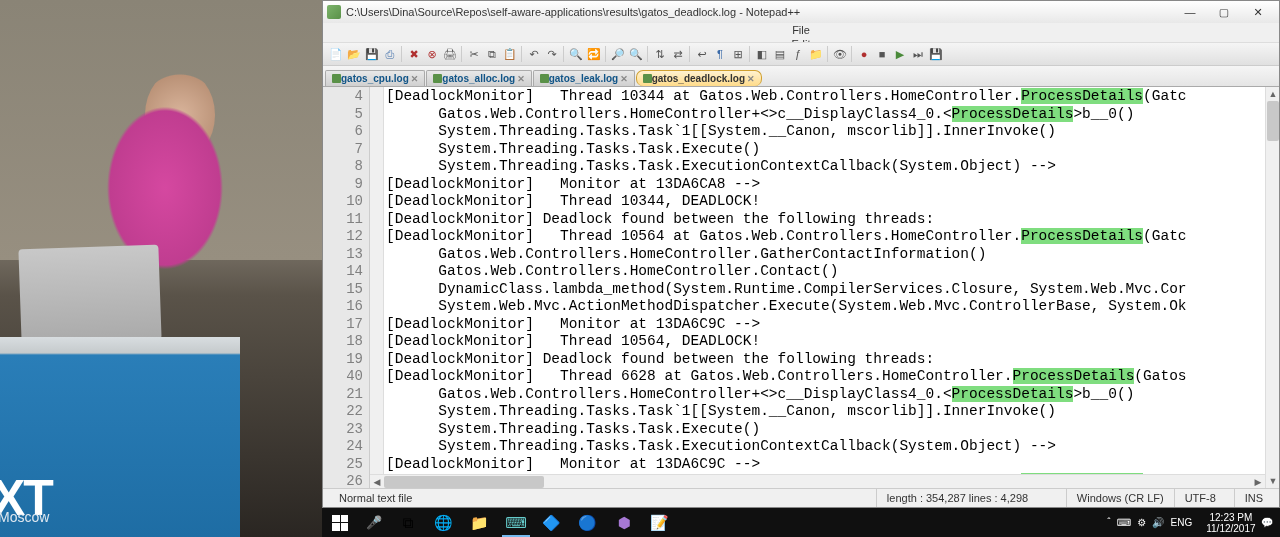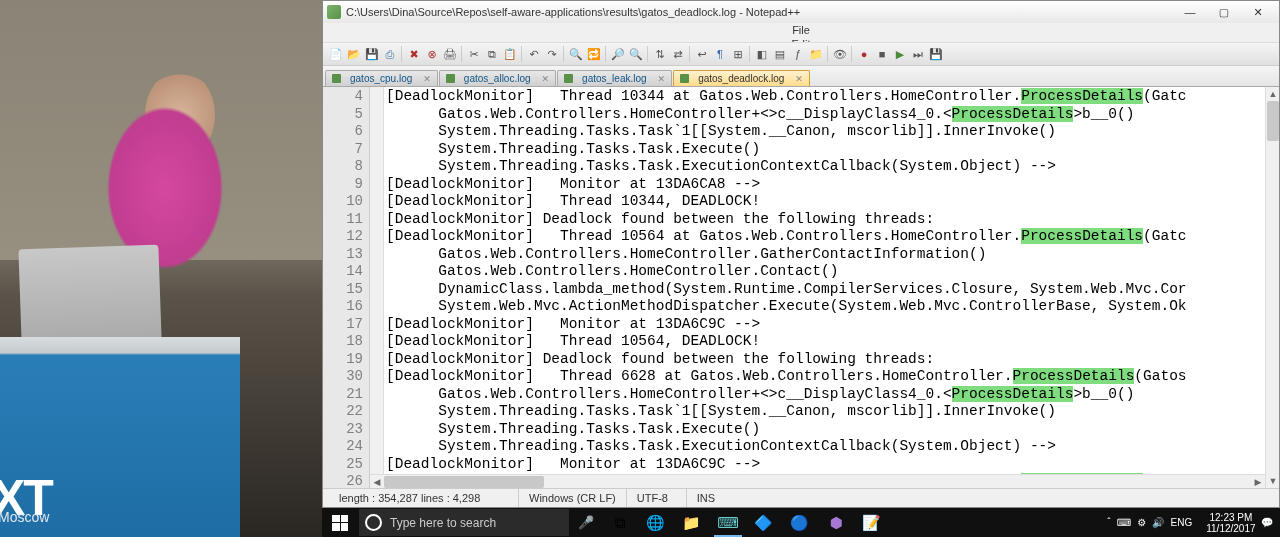--- a/index.html
+++ b/index.html
@@ -27,22 +27,22 @@
 
 .menubar { height:19px; background:#f0f0f0; display:flex; align-items:center; padding:0 2px; font-size:11px; color:#333;flex-direction:column; }
 .menubar .menu-item { padding:1px 7px; }
 
 .toolbar { height:24px; background:linear-gradient(180deg,#f5f5f5 0%,#e0e0e0 100%); display:flex; align-items:center; padding:0 4px; gap:0px; border-top:1px solid #ddd; border-bottom:1px solid #ccc; }
 .tb-btn { width:18px; height:18px; display:flex; align-items:center; justify-content:center; font-size:11px; color:#555; border-radius:2px; }
 .tb-sep { width:2px; height:16px; border-left:1px solid #ccc; margin:0 2px; }
 .tb-green{color:#4a8a3a;} .tb-blue{color:#3a6aa8;} .tb-red{color:#b03030;} .tb-orange{color:#c07020;}
 
 .tabbar { height:21px; background:linear-gradient(180deg,#f5f5f5 0%,#e5e5e5 100%); display:flex; align-items:flex-end; padding:0 2px; border-bottom:1px solid #aaa; font-size:10px; }
-.tab { padding:2px 6px 2px 6px; background:linear-gradient(180deg,#e8e8e8 0%,#d0d0d0 100%); border:1px solid #aaa; border-bottom:none; margin-right:1px; display:flex; align-items:center; gap:9px; border-radius:2px 2px 0 0; color:#115588;}
-.tab.active { background:linear-gradient(180deg,#fff2d0 0%,#ffdb8a 100%); border-color:#d0a030; color:#333; }
+.tab { padding:2px 6px 2px 6px; background:linear-gradient(180deg,#e8e8e8 0%,#d0d0d0 100%); border:1px solid #aaa; border-bottom:none; margin-right:1px; display:flex; align-items:center; gap:0; border-radius:2px 2px 0 0; color:#115588;font-weight:bold;}
+.tab.active { background:linear-gradient(180deg,#fff2d0 0%,#ffdb8a 100%); border-color:#d0a030; color:#333;border-radius:7px; }
 .tab .tab-icon { width:9px; height:9px; background:#5a9148; border-radius:1px; }
 .tab.active .tab-icon { background:#5a9148; }
 .tab .tab-close { font-size:9px; color:#888; margin-left:2px; }
 
 .editor-wrap { flex:1; display:flex; overflow:hidden; background:#fff; position:relative; }
 .gutter { width:47px; background:#e8e8e8; border-right:1px solid #ccc; padding-top:1px; font-family:Consolas,"Courier New",monospace; font-size:14px; color:#808080; text-align:right; }
 .gutter .ln { padding:0 6px 0 0; line-height:17.5px; }
 .foldbar { width:14px; background:#f0f0f0; border-right:1px solid #ddd; }
 .editor { flex:1; font-family:Consolas,"Courier New",monospace; font-size:14.5px; color:#000; line-height:17.5px; white-space:pre; overflow:hidden; padding-top:1px; padding-left:2px; position:relative; }
 .editor .line {}
@@ -198,21 +198,21 @@
           <div class="ln">10</div>
           <div class="ln">11</div>
           <div class="ln">12</div>
           <div class="ln">13</div>
           <div class="ln">14</div>
           <div class="ln">15</div>
           <div class="ln">16</div>
           <div class="ln">17</div>
           <div class="ln">18</div>
           <div class="ln">19</div>
-          <div class="ln">30</div>
+          <div class="ln">40</div>
           <div class="ln">21</div>
           <div class="ln">22</div>
           <div class="ln">23</div>
           <div class="ln">24</div>
           <div class="ln">25</div>
           <div class="ln">26</div>
         </div>
       <div class="foldbar"></div>
       <div class="editor" id="editor"><div class="line"><span>[DeadlockMonitor]   Thread 10344 at Gatos.Web.Controllers.HomeController.</span><span class="hl">ProcessDetails</span><span>(Gatc</span></div><div class="line"><span>      Gatos.Web.Controllers.HomeController+&lt;&gt;c__DisplayClass4_0.&lt;</span><span class="hl">ProcessDetails</span><span>&gt;b__0()</span></div><div class="line"><span>      System.Threading.Tasks.Task`1[[System.__Canon, mscorlib]].InnerInvoke()</span></div><div class="line"><span>      System.Threading.Tasks.Task.Execute()</span></div><div class="line"><span>      System.Threading.Tasks.Task.ExecutionContextCallback(System.Object) --&gt;</span></div><div class="line"><span>[DeadlockMonitor]   Monitor at 13DA6CA8 --&gt;</span></div><div class="line"><span>[DeadlockMonitor]   Thread 10344, DEADLOCK!</span></div><div class="line"><span>[DeadlockMonitor] Deadlock found between the following threads:</span></div><div class="line"><span>[DeadlockMonitor]   Thread 10564 at Gatos.Web.Controllers.HomeController.</span><span class="hl">ProcessDetails</span><span>(Gatc</span></div><div class="line"><span>      Gatos.Web.Controllers.HomeController.GatherContactInformation()</span></div><div class="line"><span>      Gatos.Web.Controllers.HomeController.Contact()</span></div><div class="line"><span>      DynamicClass.lambda_method(System.Runtime.CompilerServices.Closure, System.Web.Mvc.Cor</span></div><div class="line"><span>      System.Web.Mvc.ActionMethodDispatcher.Execute(System.Web.Mvc.ControllerBase, System.Ok</span></div><div class="line"><span>[DeadlockMonitor]   Monitor at 13DA6C9C --&gt;</span></div><div class="line"><span>[DeadlockMonitor]   Thread 10564, DEADLOCK!</span></div><div class="line"><span>[DeadlockMonitor] Deadlock found between the following threads:</span></div><div class="line"><span>[DeadlockMonitor]   Thread 6628 at Gatos.Web.Controllers.HomeController.</span><span class="hl">ProcessDetails</span><span>(Gatos</span></div><div class="line"><span>      Gatos.Web.Controllers.HomeController+&lt;&gt;c__DisplayClass4_0.&lt;</span><span class="hl">ProcessDetails</span><span>&gt;b__0()</span></div><div class="line"><span>      System.Threading.Tasks.Task`1[[System.__Canon, mscorlib]].InnerInvoke()</span></div><div class="line"><span>      System.Threading.Tasks.Task.Execute()</span></div><div class="line"><span>      System.Threading.Tasks.Task.ExecutionContextCallback(System.Object) --&gt;</span></div><div class="line"><span>[DeadlockMonitor]   Monitor at 13DA6C9C --&gt;</span></div><div class="line"><span>[DeadlockMonitor]   Thread 10564 at Gatos.Web.Controllers.HomeController.</span><span class="hl">ProcessDetails</span><span>(Gatc</span></div></div>
       <div class="vscroll">
@@ -221,40 +221,37 @@
         <div class="arrow down">▼</div>
       </div>
       <div class="hscroll">
         <div class="arrow left">◀</div>
         <div class="thumb"></div>
         <div class="arrow right">▶</div>
       </div>
     </div>
 
     <div class="statusbar">
+      <div class="pane flex">Normal text file</div>
       <div class="pane" style="min-width:190px">length : 354,287   lines : 4,298</div>
       <div class="pane" style="min-width:90px">Windows (CR LF)</div>
       <div class="pane" style="min-width:60px">UTF-8</div>
       <div class="pane">INS</div>
     </div>
   </div>
 
   <div class="taskbar">
     <div class="tb-item start-btn">
         <div class="win-logo">
           <div></div>
           <div></div>
           <div></div>
           <div></div>
         </div>
       </div>
-    <div class="search-box">
-      <div class="cortana"></div>
-      <span>Type here to search</span>
-    </div>
     <div class="tb-item">🎤</div>
     <div class="task-icons">
       <div class="task-icon">⧉</div>
       <div class="task-icon edge-icon">🌐</div>
       <div class="task-icon folder-icon">📁</div>
       <div class="task-icon term-icon active">⌨</div>
       <div class="task-icon">🔷</div>
       <div class="task-icon">🔵</div>
       <div class="task-icon vs-icon">⬢</div>
       <div class="task-icon">📝</div>

